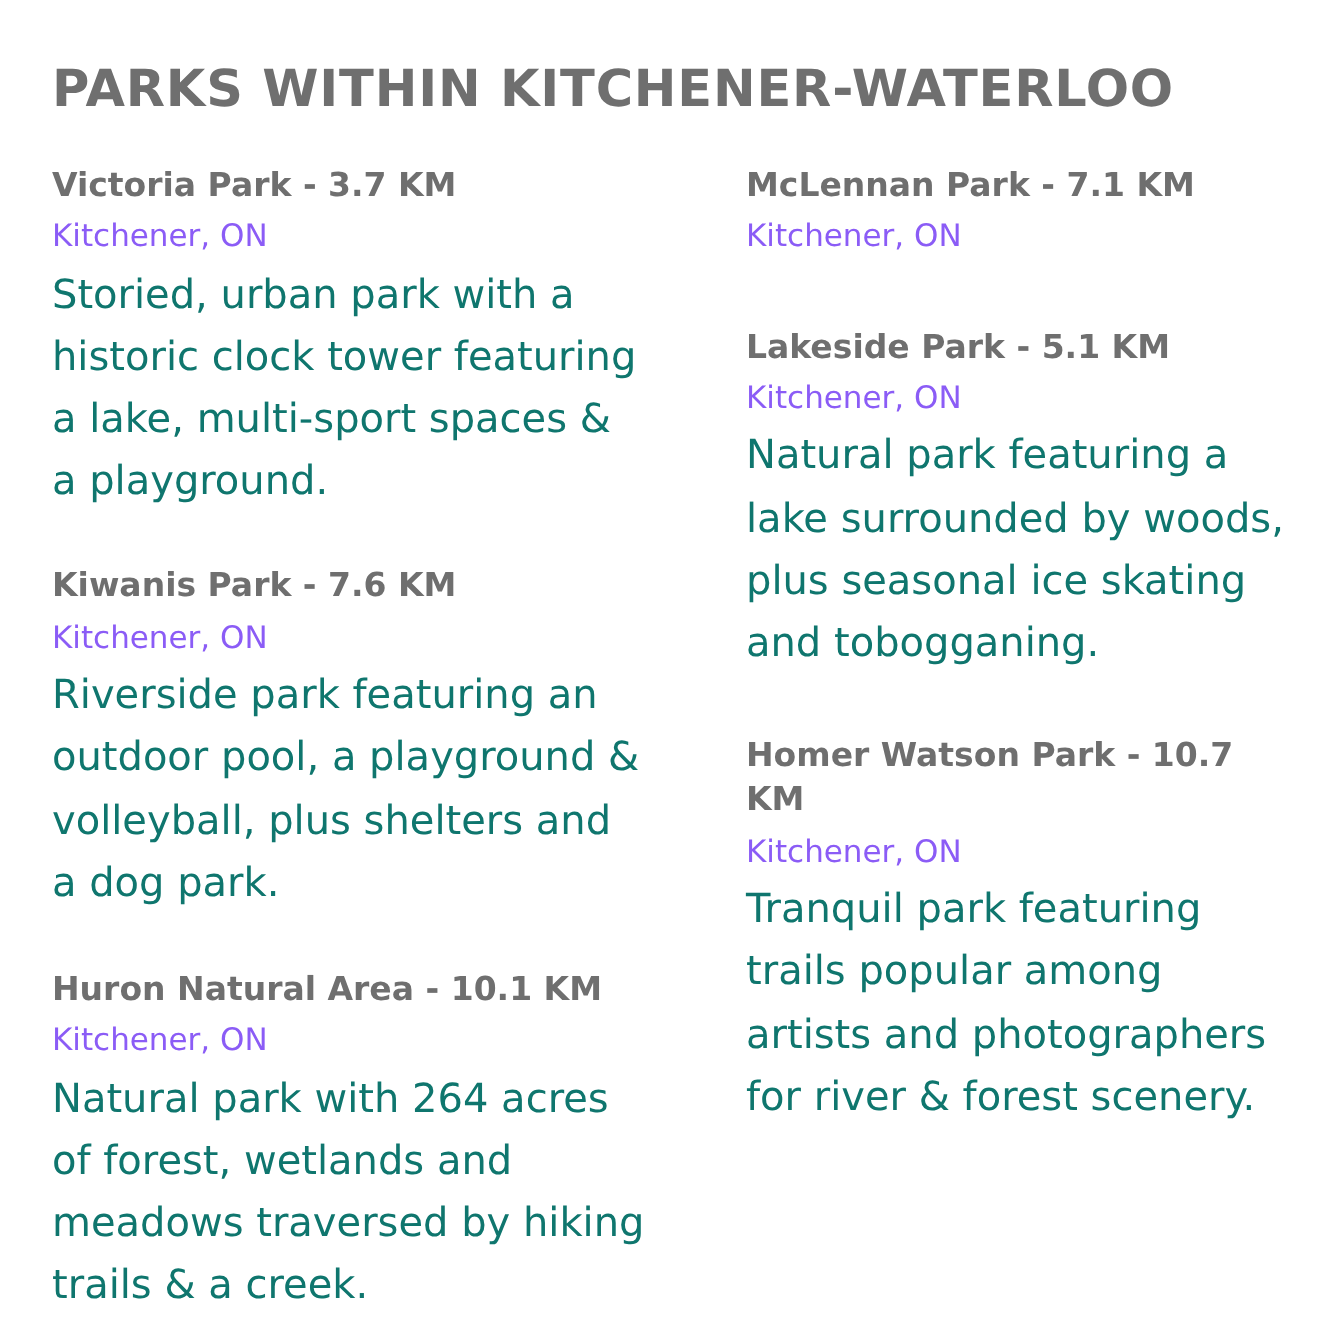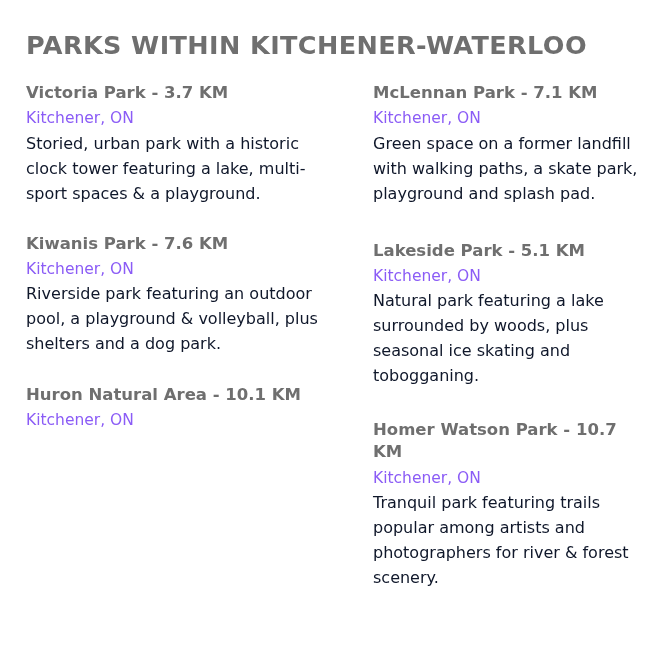--- a/index.html
+++ b/index.html
@@ -53,22 +53,22 @@
     line-height: 1.35;
     margin-bottom: 3px;
   }
   .park-city {
     font-size: 15.5px;
     color: #8b5cf6;
     line-height: 1.45;
     margin-bottom: 2px;
   }
   .park-desc {
-    font-size: 16px;
-    color: #0f172a;
+    font-size: 20px;
+    color: #0f766e;
     line-height: 1.56;
   }
   
   .col-right .park {
     margin-bottom: 30px;
     margin-left: 24px;
   }
   .col-right .park:first-child {
     margin-bottom: 33px;
   }
@@ -96,30 +96,30 @@
 
       <div class="park">
         <div class="park-name">Kiwanis Park - 7.6 KM</div>
         <div class="park-city">Kitchener, ON</div>
         <div class="park-desc">Riverside park featuring an outdoor pool, a playground &amp; volleyball, plus shelters and a dog park.</div>
       </div>
 
       <div class="park">
         <div class="park-name">Huron Natural Area - 10.1 KM</div>
         <div class="park-city">Kitchener, ON</div>
+        <div class="park-desc">Natural park with 264 acres of forest, wetlands and meadows traversed by hiking trails &amp; a creek.</div>
       </div>
 
     </div>
 
     <div class="column col-right">
 
       <div class="park">
         <div class="park-name">McLennan Park - 7.1 KM</div>
         <div class="park-city">Kitchener, ON</div>
-        <div class="park-desc">Green space on a former landfill with walking paths, a skate park, playground and splash pad.</div>
       </div>
 
       <div class="park">
         <div class="park-name">Lakeside Park - 5.1 KM</div>
         <div class="park-city">Kitchener, ON</div>
         <div class="park-desc">Natural park featuring a lake surrounded by woods, plus seasonal ice skating and tobogganing.</div>
       </div>
 
       <div class="park">
         <div class="park-name">Homer Watson Park - 10.7 KM</div>

